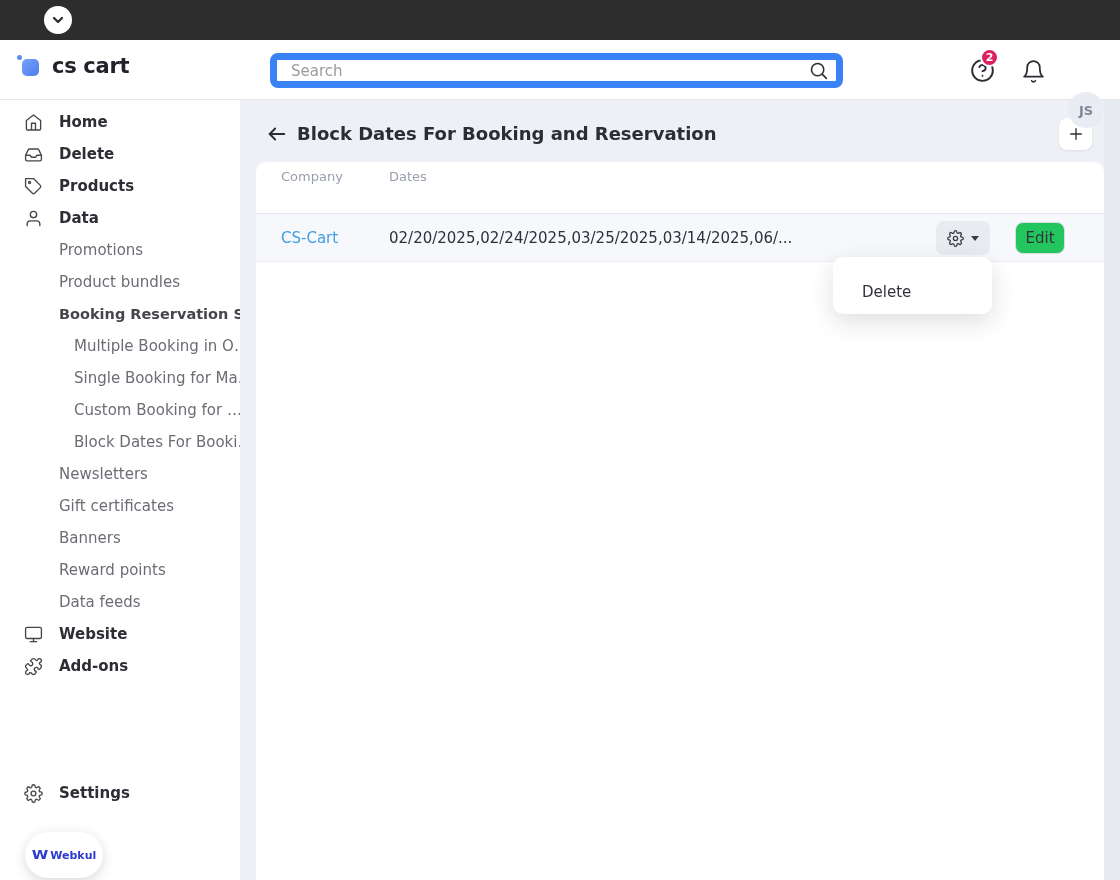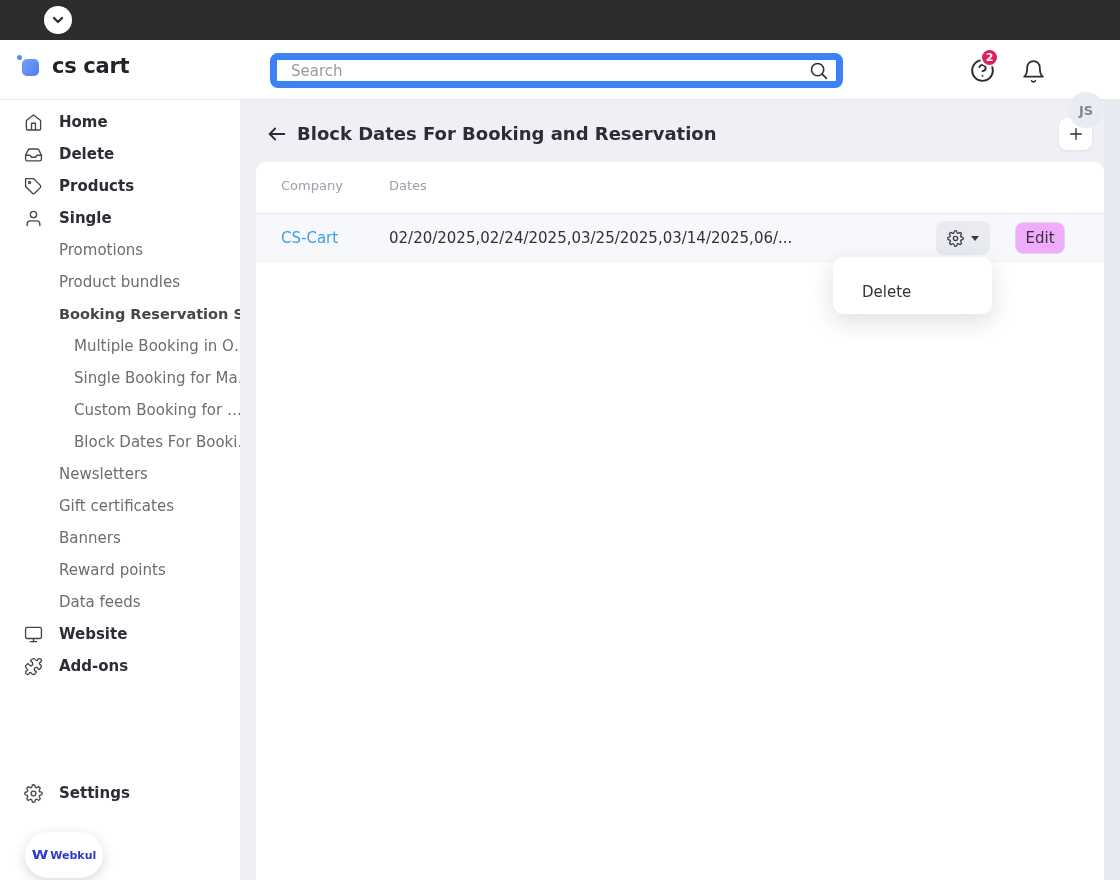--- a/index.html
+++ b/index.html
@@ -64,33 +64,33 @@
   .main-bg { position:absolute; left:240px; top:100px; width:880px; height:780px; background:#eef0f6; }
   .scroll-gutter { position:absolute; left:1104px; top:40px; width:16px; height:840px; background:#e6e9f0; z-index:8; cursor:pointer; }
   .back-btn { position:absolute; left:264px; top:121px; width:26px; height:26px; display:flex; align-items:center; justify-content:center; cursor:pointer; z-index:6; }
   .page-title { position:absolute; left:297px; top:123px; font-size:18px; font-weight:700; color:#2c2c34; z-index:6; }
   .add-btn {
     position:absolute; left:1059px; top:118px; width:33px; height:32px; border-radius:8px; background:#ffffff;
     box-shadow:0 1px 3px rgba(30,30,60,0.08); display:flex; align-items:center; justify-content:center; cursor:pointer; z-index:6;
   }
   .card { position:absolute; left:256px; top:162px; width:848px; height:718px; background:#ffffff; border-radius:10px 10px 0 0; z-index:6; }
   .thead { position:relative; height:52px; border-bottom:1px solid #e7e9ee; }
-  .th { position:absolute; top:16px; font-size:13px; color:#9aa0ac; }
+  .th { position:absolute; top:7px; font-size:13px; color:#9aa0ac; }
   .th-company { left:25px; } .th-dates { left:133px; }
   .trow { position:relative; height:48px; background:#f6f8fb; border-bottom:1px solid #eef0f4; }
   .td { position:absolute; top:15px; font-size:15px; }
   .td-company { left:25px; color:#3f9ee2; cursor:pointer; }
   .td-dates { left:133px; color:#30303a; }
   .gear-btn {
     position:absolute; left:680px; top:7px; width:54px; height:34px; border-radius:8px; background:#e9ebf1;
     display:flex; align-items:center; justify-content:center; gap:7px; cursor:pointer;
   }
   .caret-down { width:0; height:0; border-left:4.5px solid transparent; border-right:4.5px solid transparent; border-top:5px solid #3a3a42; }
   .edit-btn {
-    position:absolute; left:759px; top:8px; width:50px; height:32px; border-radius:8px; background:#f0abfc;
+    position:absolute; left:759px; top:8px; width:50px; height:32px; border-radius:8px; background:#22c55e;
     border:1px solid #d9dde3; font-size:15px; color:#33333a; display:flex; align-items:center; justify-content:center; cursor:pointer;
   }
   .dropdown {
     position:absolute; left:833px; top:257px; width:159px; height:57px; background:#ffffff; border-radius:10px;
     box-shadow:0 8px 24px rgba(30,30,60,0.14); z-index:15;
   }
   .dropdown-item { height:69px; display:flex; align-items:center; padding-left:29px; font-size:15px; color:#33333a; cursor:pointer; border-radius:10px; }
   svg { display:block; }
 </style>
 </head>
@@ -177,21 +177,21 @@
         <span class="lbl0">Products</span>
     </div>
 
     <div class="nav-item">
       <span class="nicon">
         <svg width="19" height="19" viewBox="0 0 24 24" fill="none" stroke="#45454d" stroke-width="1.7" stroke-linecap="round" stroke-linejoin="round">
             <path d="M20 21v-2a4 4 0 0 0-4-4H8a4 4 0 0 0-4 4v2"></path>
             <circle cx="12" cy="7" r="4"></circle>
           </svg>
       </span>
-        <span class="lbl0">Single</span>
+        <span class="lbl0">Data</span>
     </div>
 
 
 
     <div class="nav-item lv1">
       <span class="lbl1">Promotions</span>
     </div>
     <div class="nav-item lv1">
       <span class="lbl1">Product bundles</span>
     </div>

